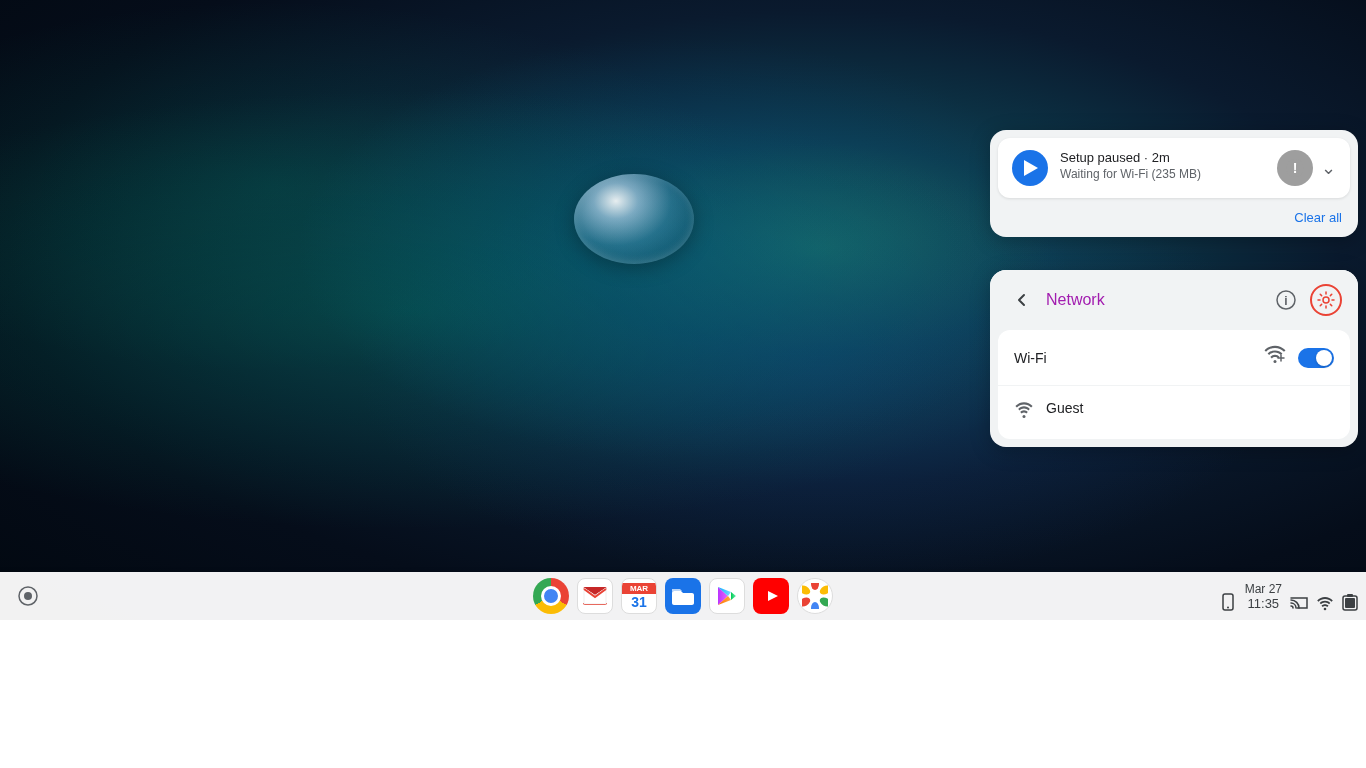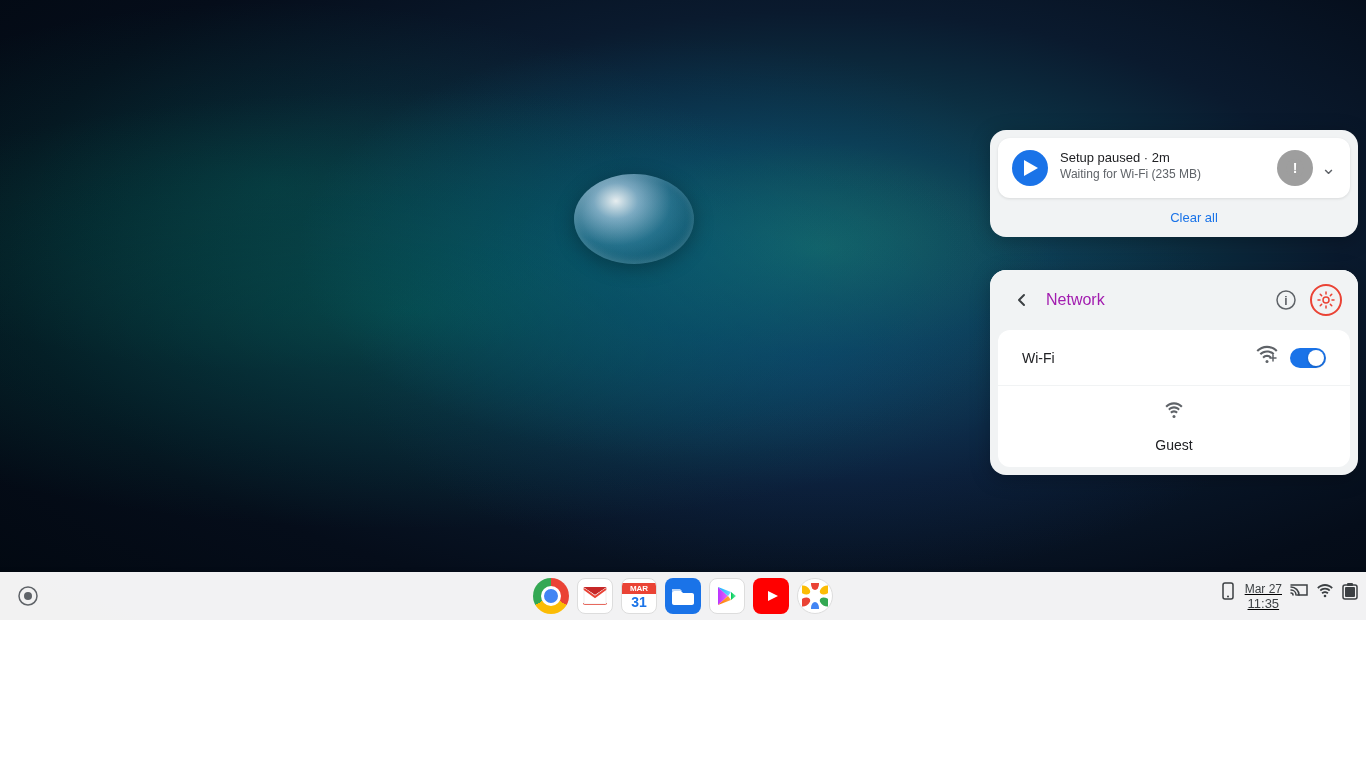--- a/index.html
+++ b/index.html
@@ -70,24 +70,23 @@
       display: flex;
       align-items: center;
       gap: 4px;
       position: absolute;
       left: 50%;
       transform: translateX(-50%);
     }
 
     #taskbar-right {
       display: flex;
-      align-items: flex-start;
+      align-items: flex-end;
       gap: 8px;
       margin-left: auto;
-      text-decoration: underline;
     }
 
     .taskbar-icon {
       width: 40px;
       height: 40px;
       border-radius: 50%;
       display: flex;
       align-items: center;
       justify-content: center;
       cursor: pointer;
@@ -185,21 +184,21 @@
     }
 
     .notif-chevron {
       color: #5f6368;
       font-size: 18px;
       cursor: pointer;
     }
 
     .clear-all-row {
       display: flex;
-      justify-content: center;
+      justify-content: flex-end;
       padding: 4px 16px 12px 16px;
       margin-left: 40px;
     }
 
     .clear-all-btn {
       font-size: 13px;
       color: #1a73e8;
       background: none;
       border: none;
       cursor: pointer;
@@ -274,21 +273,21 @@
     .network-body {
       background: white;
       margin: 0 8px 8px 8px;
       border-radius: 12px;
       overflow: hidden;
     }
 
     .wifi-row {
       display: flex;
       align-items: center;
-      padding: 14px 24px;
+      padding: 14px 16px;
       gap: 12px;
       border-bottom: 1px solid #f1f3f4;
     }
 
     .wifi-label {
       flex: 1;
       font-size: 14px;
       font-weight: 500;
       color: #202124;
     }
@@ -317,25 +316,24 @@
       top: 2px;
       width: 16px;
       height: 16px;
       border-radius: 50%;
       background: white;
       box-shadow: 0 1px 3px rgba(0,0,0,0.2);
     }
 
     .network-item {
       display: flex;
-      align-items: center;
+      align-items: flex-start;
       padding: 14px 16px;
       gap: 12px;
       cursor: pointer;
-      flex-direction: column;
     }
 
     .network-item-icon {
       color: #5f6368;
       font-size: 20px;
     }
 
     .network-item-label {
       flex: 1;
       font-size: 14px;

